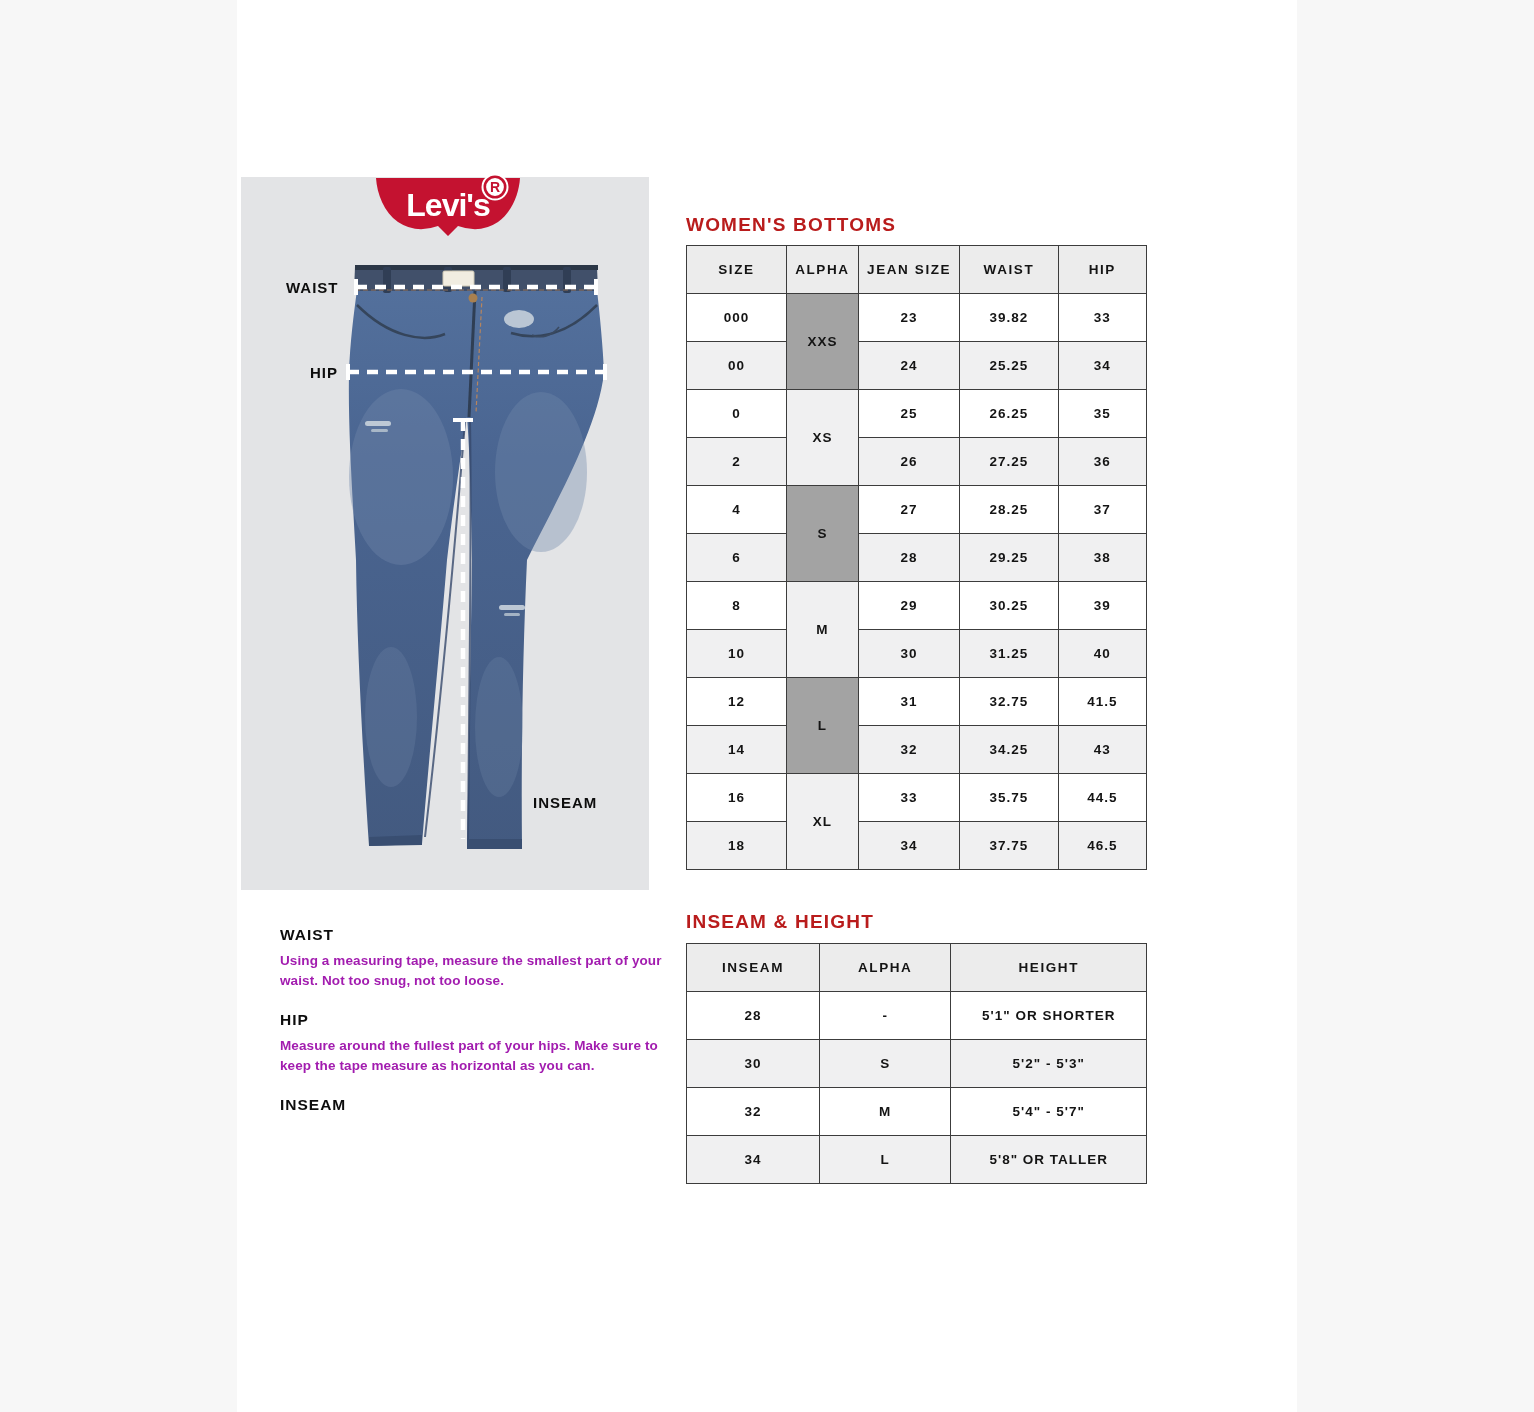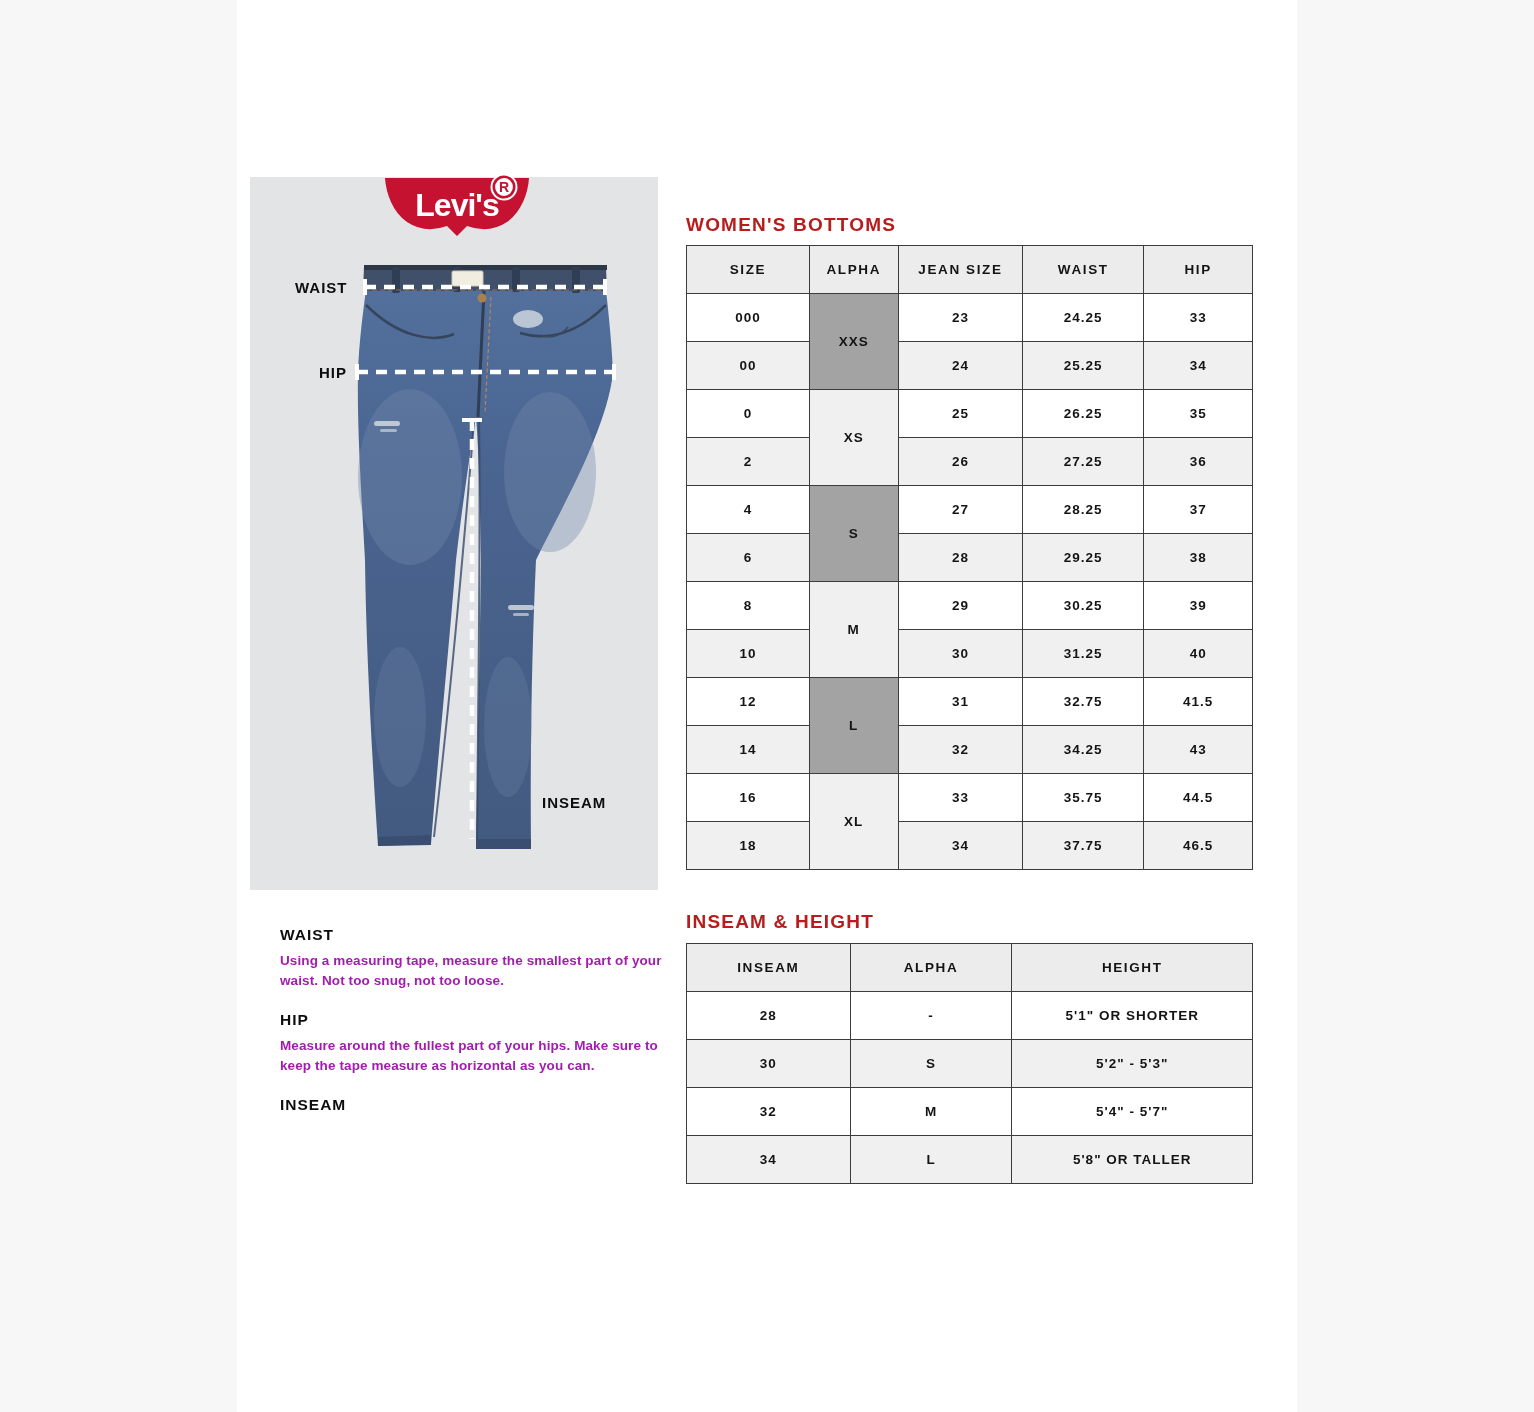--- a/index.html
+++ b/index.html
@@ -14,21 +14,21 @@
   html,body{margin:0;padding:0;background:#f7f7f7;}
   body{
     width:1534px;height:1412px;position:relative;overflow:hidden;
     font-family:"Liberation Sans",sans-serif;color:var(--ink);
   }
   .card{
     position:absolute;left:237px;top:0;width:1060px;height:1412px;background:#ffffff;
   }
   
   .panel{
-    position:absolute;left:13px;top:177px;width:408px;height:713px;
+    position:absolute;left:4px;top:177px;width:408px;height:713px;
     background:var(--panel-bg);
     text-decoration:underline;
   }
   .logo-svg{position:absolute;left:131px;top:-3px;width:172px;height:72px;}
   .jeans-svg{position:absolute;left:0;top:0;width:408px;height:713px;}
   .diag-label{
     position:absolute;font-weight:bold;font-size:15px;letter-spacing:1px;color:#0d0d0d;
     white-space:nowrap;
   }
   .diag-label.waist{left:45px;top:102px;}
@@ -36,21 +36,21 @@
   .diag-label.inseam{left:292px;top:617px;}
   
   .tbl-title{
     position:absolute;left:449px;margin:0;font-size:19px;font-weight:bold;
     letter-spacing:1.2px;color:#b91c1c;white-space:nowrap;
   }
   .t1{top:214px;}
   .t2{top:911px;}
   
   table.tbl{
-    position:absolute;left:449px;width:567px;border-collapse:collapse;table-layout:fixed;
+    position:absolute;left:449px;width:461px;border-collapse:collapse;table-layout:fixed;
   }
   .wb{top:245px;}
   .ih{top:943px;}
   .tbl th,.tbl td{
     border:1.5px solid var(--tbl-border);
     height:48px;text-align:center;vertical-align:middle;
     font-size:13.5px;font-weight:bold;letter-spacing:1px;color:#141414;padding:0 4px;
   }
   .tbl thead th{background:var(--header-bg);letter-spacing:1.6px;}
   .tbl tr.row-b td{background:var(--row-alt);}
@@ -181,21 +181,21 @@
           <th>JEAN SIZE</th>
           <th>WAIST</th>
           <th>HIP</th>
         </tr>
       </thead>
       <tbody>
         <tr class="row-a">
           <td>000</td>
           <td rowspan="2" class="cell-a">XXS</td>
           <td>23</td>
-          <td>24.25</td>
+          <td>39.82</td>
           <td>33</td>
         </tr>
         <tr class="row-b">
           <td>00</td>
           <td>24</td>
           <td>25.25</td>
           <td>34</td>
         </tr>
         <tr class="row-a">
           <td>0</td>

